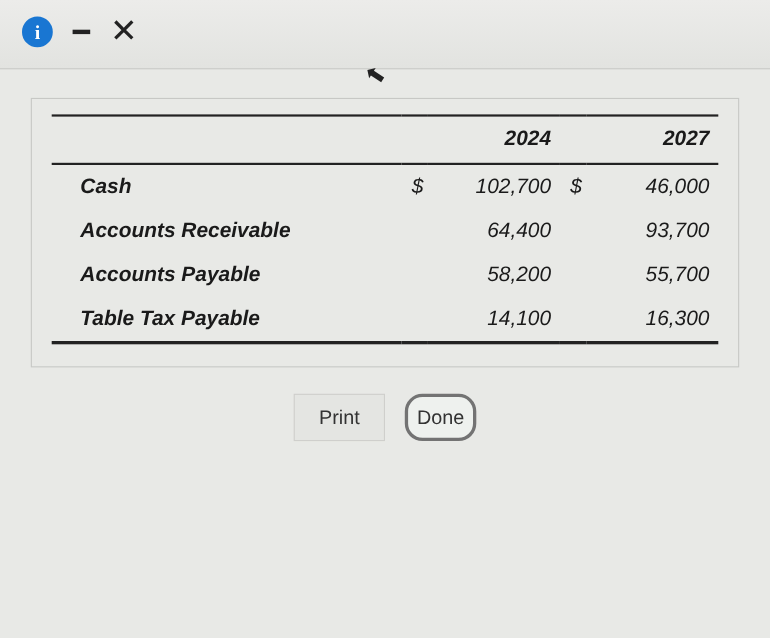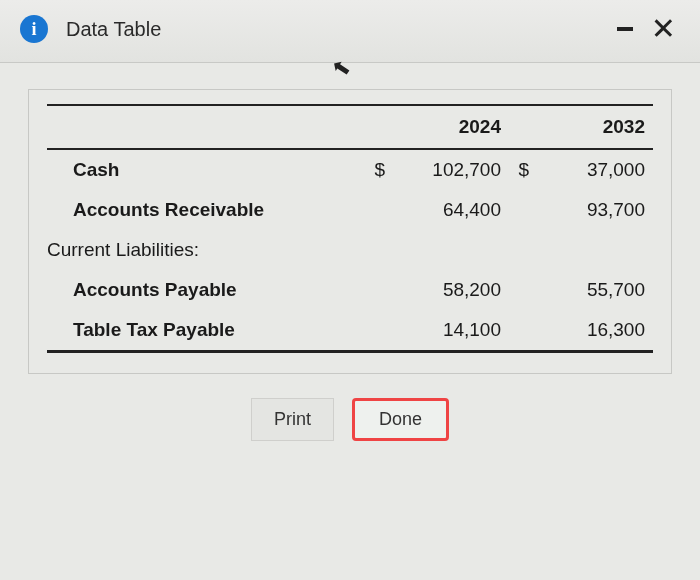--- a/index.html
+++ b/index.html
@@ -79,20 +79,21 @@
       left: 332px;
       font-size: 22px;
       color: #222;
       transform: rotate(-12deg);
       pointer-events: none;
     }
     .table-wrap {
       border: 1px solid #c7c8c5;
       background: #e8e9e6;
       padding: 14px 18px 20px 18px;
+      font-style: italic;
     }
     table {
       width: 100%;
       border-collapse: collapse;
       font-size: 19px;
       color: #1a1a1a;
     }
     thead th {
       font-weight: bold;
       text-align: center;
@@ -138,70 +139,66 @@
     .btn {
       font-size: 18px;
       padding: 10px 22px;
       background: #e4e5e2;
       border: 1px solid #cfcfcc;
       color: #333;
       cursor: pointer;
     }
     .btn-primary {
       background: #eef1ee;
-      border: 3px solid #ef4444;
-      border-radius: 4px;
-      padding: 8px 24px;
+      border: 3px solid #737373;
+      border-radius: 16px;
+      padding: 8px 8px;
     }
   </style>
 </head>
 <body>
 
 <div class="window">
 
   <div class="titlebar">
     <div class="info-icon">i</div>
-    <div class="title">Data Table</div>
     <div class="win-controls">
       <div class="minimize-icon"></div>
       <div class="close-icon">✕</div>
     </div>
   </div>
 
   <div class="content">
     <div class="cursor-arrow">⬉</div>
 
     <div class="table-wrap">
       <table>
         <thead>
           <tr>
             <th class="label-col"></th>
             <th class="cur-col" colspan="1"></th>
             <th class="num-col">2024</th>
             <th class="cur-col"></th>
-            <th class="num-col">2032</th>
+            <th class="num-col">2027</th>
           </tr>
         </thead>
         <tbody>
           <tr class="item-row">
             <td>Cash</td>
             <td class="cur-col">$</td>
             <td class="num-col">102,700</td>
             <td class="cur-col">$</td>
-            <td class="num-col">37,000</td>
+            <td class="num-col">46,000</td>
           </tr>
           <tr class="item-row">
             <td>Accounts Receivable</td>
             <td class="cur-col"></td>
             <td class="num-col">64,400</td>
             <td class="cur-col"></td>
             <td class="num-col">93,700</td>
-          </tr>
-          <tr class="section-row">
-            <td colspan="5">Current Liabilities:</td>
           </tr>
           <tr class="item-row">
             <td>Accounts Payable</td>
             <td class="cur-col"></td>
             <td class="num-col">58,200</td>
             <td class="cur-col"></td>
             <td class="num-col">55,700</td>
           </tr>
           <tr class="item-row">
             <td>Table Tax Payable</td>

